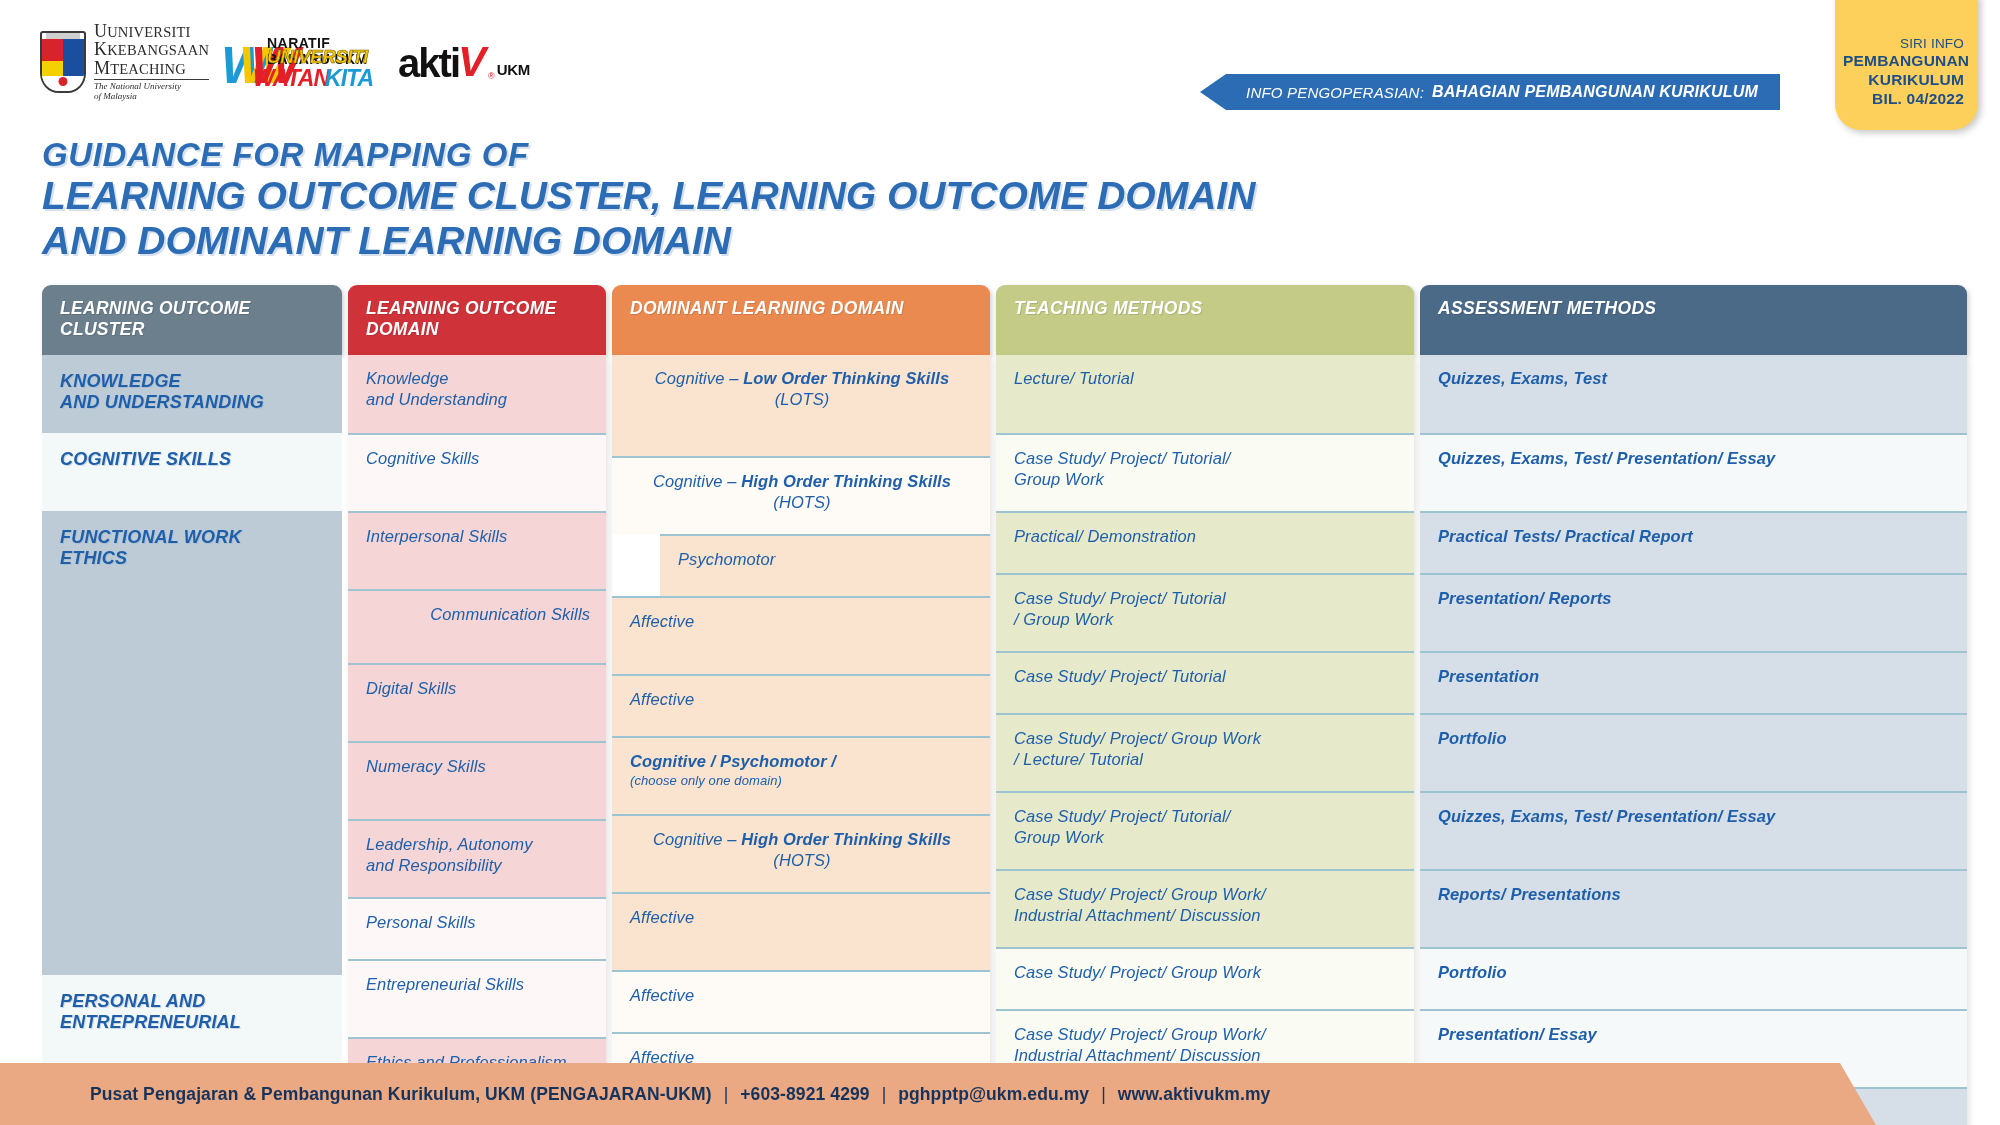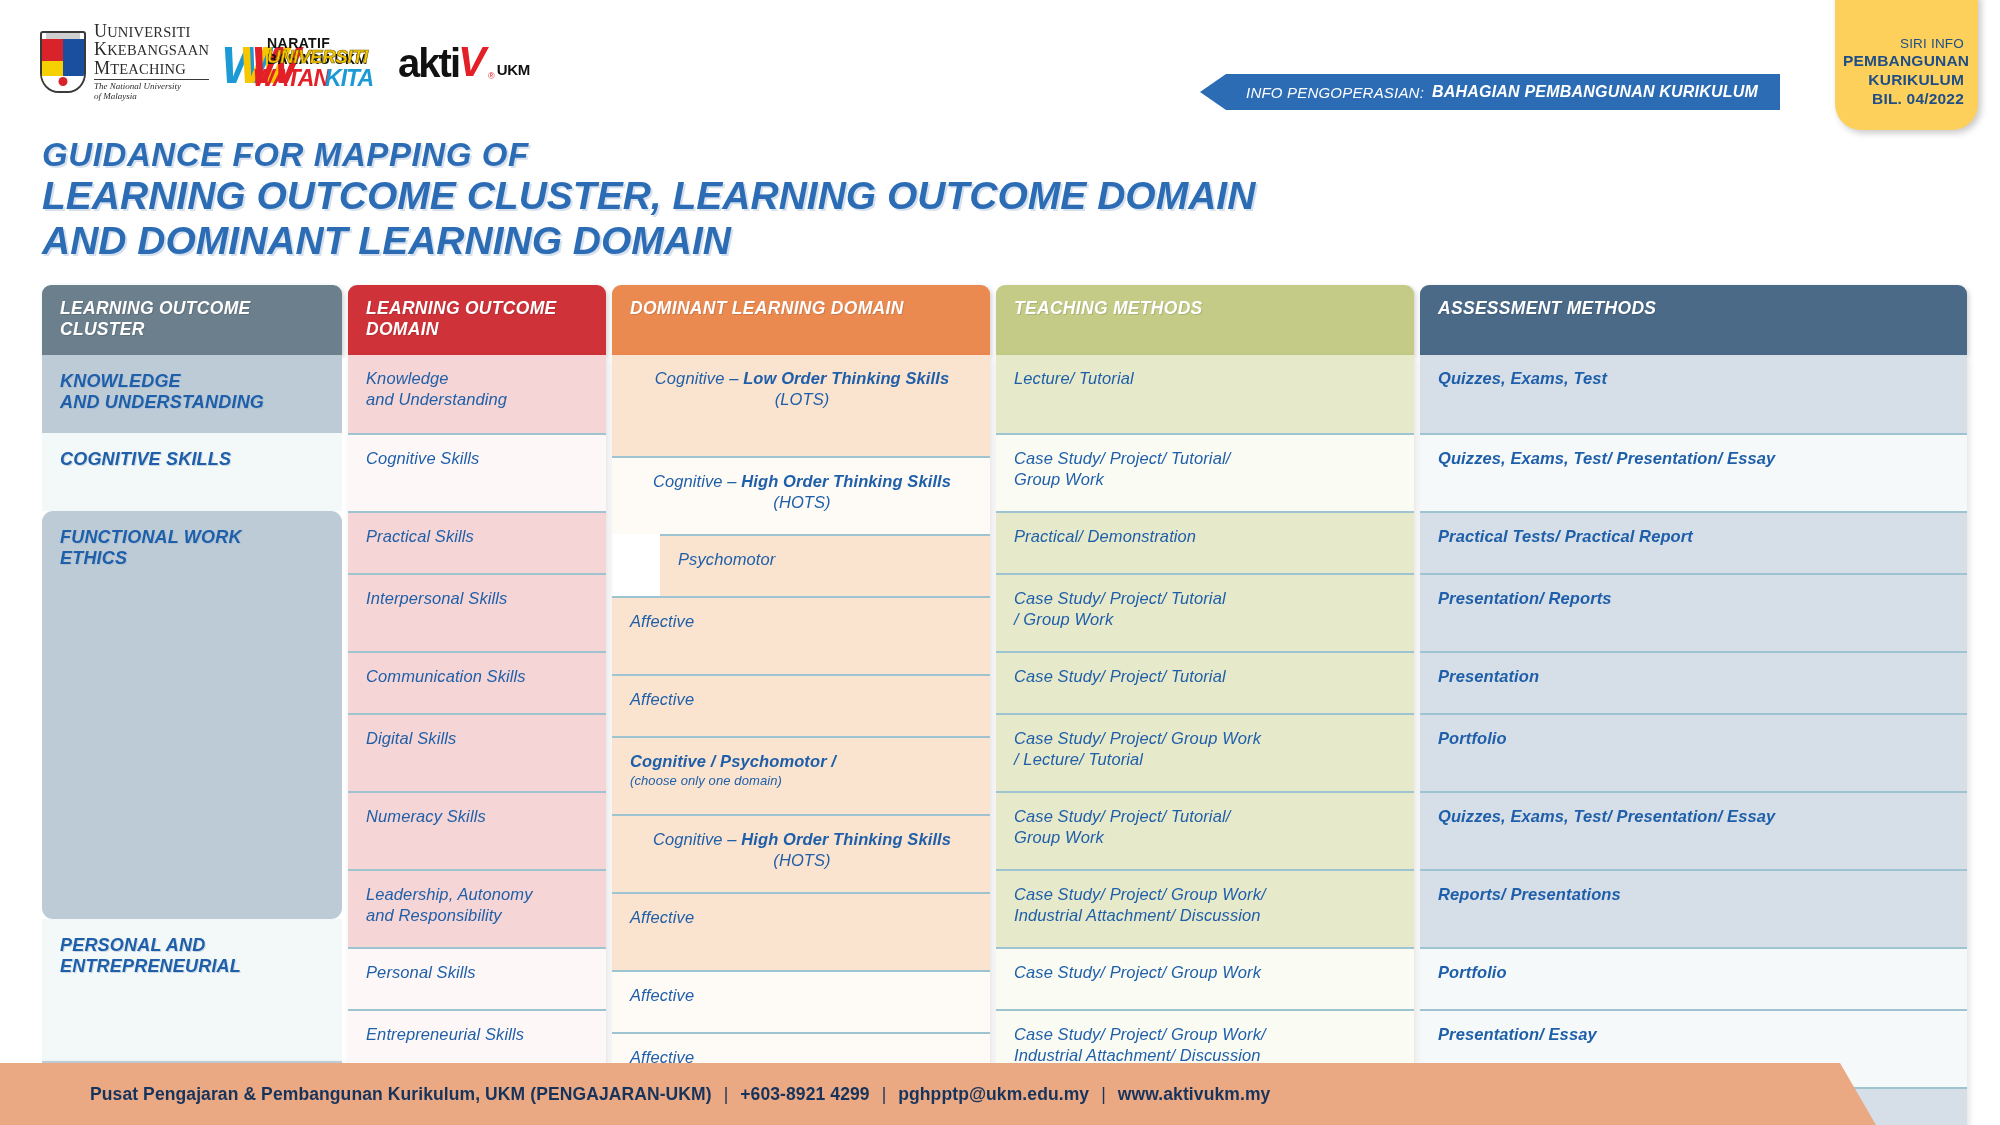--- a/index.html
+++ b/index.html
@@ -245,47 +245,44 @@
 
     <div class="tbody">
       <div class="col0" id="col-cluster">
           <div class="cluster shade-a" style="height: 78px;">
             <div>KNOWLEDGE</div>
             <div>AND UNDERSTANDING</div>
           </div>
           <div class="cluster shade-b" style="height: 78px;">
             <div>COGNITIVE SKILLS</div>
           </div>
-          <div class="cluster shade-a" style="height: 408px; border-radius: 11px;">
+          <div class="cluster shade-a" style="height: 464px;">
             <div>FUNCTIONAL WORK</div>
             <div>ETHICS</div>
           </div>
           <div class="cluster shade-b" style="height: 142px;">
             <div>PERSONAL AND</div>
             <div>ENTREPRENEURIAL</div>
           </div>
           <div class="cluster shade-a last" style="height: 78px;">
             <div>ETHICS AND</div>
           </div>
         </div>
       <div class="col c1" id="col-lod">
           <div class="cell a" style="height: 78px;">
             <div>Knowledge</div>
             <div>and Understanding</div>
           </div>
           <div class="cell b" style="height: 78px;">
             <div>Cognitive Skills</div>
           </div>
-          <div class="cell a" style="height: 62px;">
-            <div>Practical Skills</div>
-          </div>
           <div class="cell a" style="height: 78px;">
             <div>Interpersonal Skills</div>
           </div>
-          <div class="cell a" style="height: 62px;">
+          <div class="cell a" style="height: 74px; text-align: right;">
             <div>Communication Skills</div>
           </div>
           <div class="cell a" style="height: 78px;">
             <div>Digital Skills</div>
           </div>
           <div class="cell a" style="height: 78px;">
             <div>Numeracy Skills</div>
           </div>
           <div class="cell a" style="height: 78px;">
             <div>Leadership, Autonomy</div>

